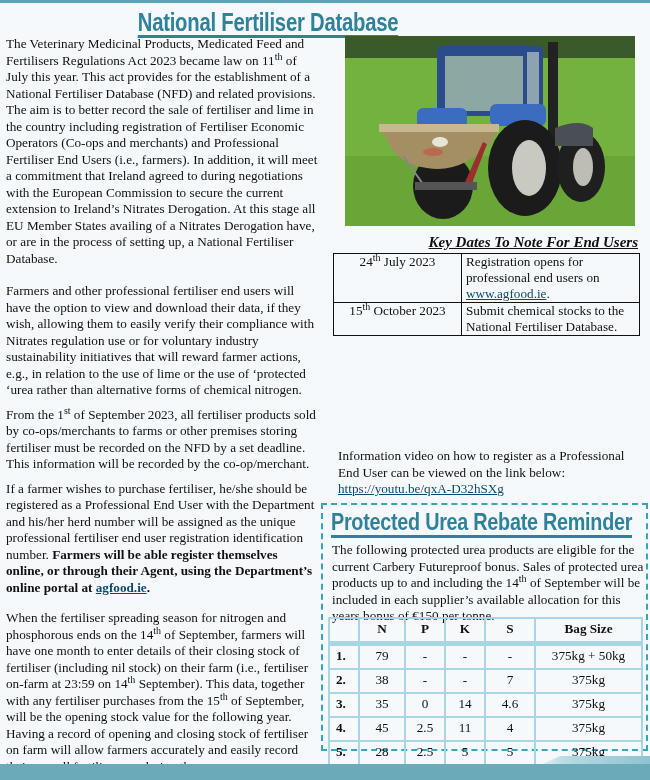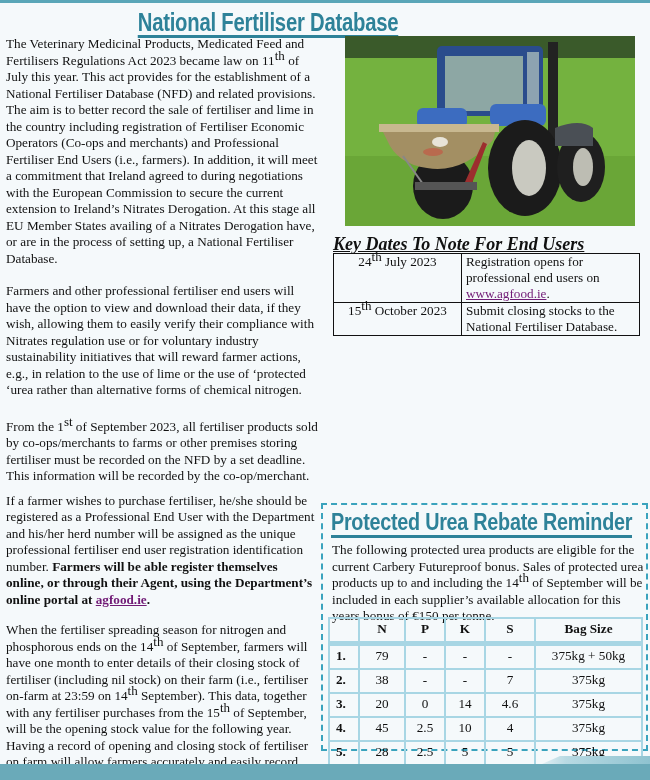--- a/index.html
+++ b/index.html
@@ -26,34 +26,34 @@
     letter-spacing: -0.3px;
     border-bottom: 3px solid #2e8299;
     line-height: 26px;
   }
   .title span { font-size: 26px; }
   p.body-text {
     font-size: 13.2px;
     line-height: 16.5px;
     color: #111;
   }
-  sup { font-size: 13px; line-height: 0; vertical-align: 5px; }
-  a.link { color: #701a75; text-decoration: underline; }
+  sup { font-size: 10px; line-height: 0; vertical-align: 5px; }
+  a.link { color: #0c4a6e; text-decoration: underline; }
   .col-left {
     position: absolute; left: 6px; top: 36px; width: 312px;
   }
   .col-left p { margin-bottom: 0; }
   .photo {
     position: absolute; left: 345px; top: 36px; width: 290px; height: 190px;
     overflow: hidden;
     background: linear-gradient(180deg, #3f5d2a 0%, #6fa63c 18%, #7ab843 50%, #6da93a 100%);
   }
   .key-title {
-    position: absolute; left: 333px; top: 234px; width: 305px; text-align: left;
-    font-size: 18px; font-style: italic; font-weight: bold; text-decoration: underline;
+    position: absolute; left: 333px; top: 234px; width: 305px; text-align: right;
+    font-size: 15px; font-style: italic; font-weight: bold; text-decoration: underline;
   }
   table.dates {
     position: absolute; left: 333px; top: 253px; width: 307px;
     border-collapse: collapse;
     font-size: 13.2px; line-height: 16px; border-radius: 26px;
   }
   table.dates td {
     border: 1.5px solid #111; vertical-align: top; padding: 0 4px;
   }
   table.dates td.d { width: 128px; text-align: center; }
@@ -90,21 +90,21 @@
 </head>
 <body>
 
 <div class="top-rule"></div>
 
 <h1 class="title"><span>National Fertiliser Database</span></h1>
 
 <div class="col-left">
   <p class="body-text"><span>The Veterinary Medicinal Products, Medicated Feed and Fertilisers Regulations Act 2023 became law on 11</span><sup>th</sup><span> of July this year. This act provides for the establishment of a National Fertiliser Database (NFD) and related provisions. The aim is to better record the sale of fertiliser and lime in the country including registration of Fertiliser Economic Operators (Co-ops and merchants) and Professional Fertiliser End Users (i.e., farmers). In addition, it will meet a commitment that Ireland agreed to during negotiations with the European Commission to secure the current extension to Ireland’s Nitrates Derogation. At this stage all EU Member States availing of a Nitrates Derogation have, or are in the process of setting up, a National Fertiliser Database.</span></p>
   <p class="body-text" style="margin-top:16px">Farmers and other professional fertiliser end users will have the option to view and download their data, if they wish, allowing them to easily verify their compliance with Nitrates regulation use or for voluntary industry sustainability initiatives that will reward farmer actions, e.g., in relation to the use of lime or the use of ‘protected ‘urea rather than alternative forms of chemical nitrogen.</p>
-  <p class="body-text" style="margin-top:20px"><span>From the 1</span><sup>st</sup><span> of September 2023, all fertiliser products sold by co-ops/merchants to farms or other premises storing fertiliser must be recorded on the NFD by a set deadline. This information will be recorded by the co-op/merchant.</span></p>
+  <p class="body-text" style="margin-top:8px"><span>From the 1</span><sup>st</sup><span> of September 2023, all fertiliser products sold by co-ops/merchants to farms or other premises storing fertiliser must be recorded on the NFD by a set deadline. This information will be recorded by the co-op/merchant.</span></p>
   <p class="body-text" style="margin-top:8px"><span>If a farmer wishes to purchase fertiliser, he/she should be registered as a Professional End User with the Department and his/her herd number will be assigned as the unique professional fertiliser end user registration identification number. </span><b>Farmers will be able register themselves online, or through their Agent, using the Department’s online portal at </b><b><a class="link" href="#">agfood.ie</a></b><b>.</b></p>
   <p class="body-text" style="margin-top:14px"><span>When the fertiliser spreading season for nitrogen and phosphorous ends on the 14</span><sup>th</sup><span> of September, farmers will have one month to enter details of their closing stock of fertiliser (including nil stock) on their farm (i.e., fertiliser on-farm at 23:59 on 14</span><sup>th</sup><span> September). This data, together with any fertiliser purchases from the 15</span><sup>th</sup><span> of September, will be the opening stock value for the following year. Having a record of opening and closing stock of fertiliser on farm will allow farmers accurately and easily record their overall fertiliser use during the year.</span></p>
 </div>
 
 <div class="photo">
   <svg width="290" height="190" viewBox="0 0 290 190">
     <rect x="0" y="0" width="290" height="28" fill="#3a5a2a"></rect>
     <rect x="0" y="22" width="290" height="168" fill="#74b23f"></rect>
     <rect x="0" y="120" width="290" height="70" fill="#6aa637"></rect>
 
@@ -139,26 +139,28 @@
 <div class="key-title">Key Dates To Note For End Users</div>
 
 <table class="dates">
   <tbody>
     <tr>
       <td class="d"><span>24</span><sup>th</sup><span> July 2023</span></td>
       <td><span>Registration opens for professional end users on </span><a class="link" href="#">www.agfood.ie</a><span>.</span></td>
     </tr>
     <tr>
       <td class="d"><span>15</span><sup>th</sup><span> October 2023</span></td>
-      <td>Submit closing stocks to the National Fertiliser Database.</td>
+      <td>Submit chemical stocks to the National Fertiliser Database.</td>
     </tr>
   </tbody>
 </table>
 
 <div class="video-text">
+  <p class="body-text">Information video on how to register as a Professional End User can be viewed on the link below:</p>
+  <p class="body-text"><a class="link" href="#">https://youtu.be/qxA-D32hSXg</a></p>
 </div>
 
 <div class="urea-box">
   <h2 class="urea-title"><span>Protected Urea Rebate Reminder</span></h2>
   <p class="body-text urea-text"><span>The following protected urea products are eligible for the current Carbery Futureproof bonus. Sales of protected urea products up to and including the 14</span><sup>th</sup><span> of September will be included in each supplier’s available allocation for this years bonus of €150 per tonne.</span></p>
   <table class="urea">
     <thead>
       <tr>
         <th style="width:30px"></th>
         <th style="width:46px">N</th>
@@ -180,31 +182,31 @@
       <tr>
         <td class="num">2.</td>
         <td>38</td>
         <td>-</td>
         <td>-</td>
         <td>7</td>
         <td>375kg</td>
       </tr>
       <tr>
         <td class="num">3.</td>
-        <td>20</td>
+        <td>35</td>
         <td>0</td>
         <td>14</td>
         <td>4.6</td>
         <td>375kg</td>
       </tr>
       <tr>
         <td class="num">4.</td>
         <td>45</td>
         <td>2.5</td>
-        <td>10</td>
+        <td>11</td>
         <td>4</td>
         <td>375kg</td>
       </tr>
       <tr>
         <td class="num">5.</td>
         <td>28</td>
         <td>2.5</td>
         <td>5</td>
         <td>5</td>
         <td>375kg</td>

